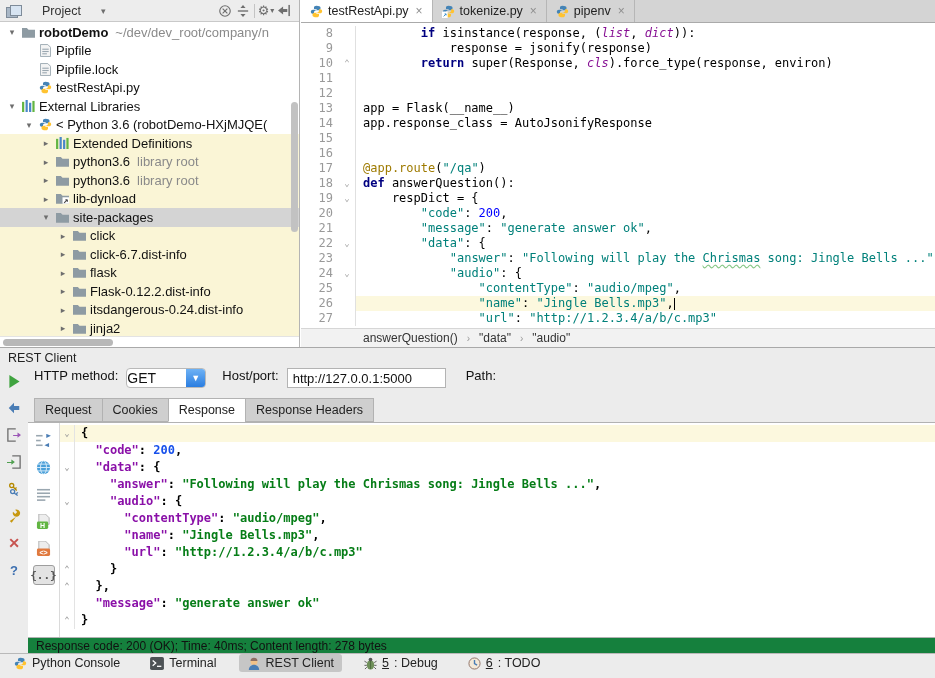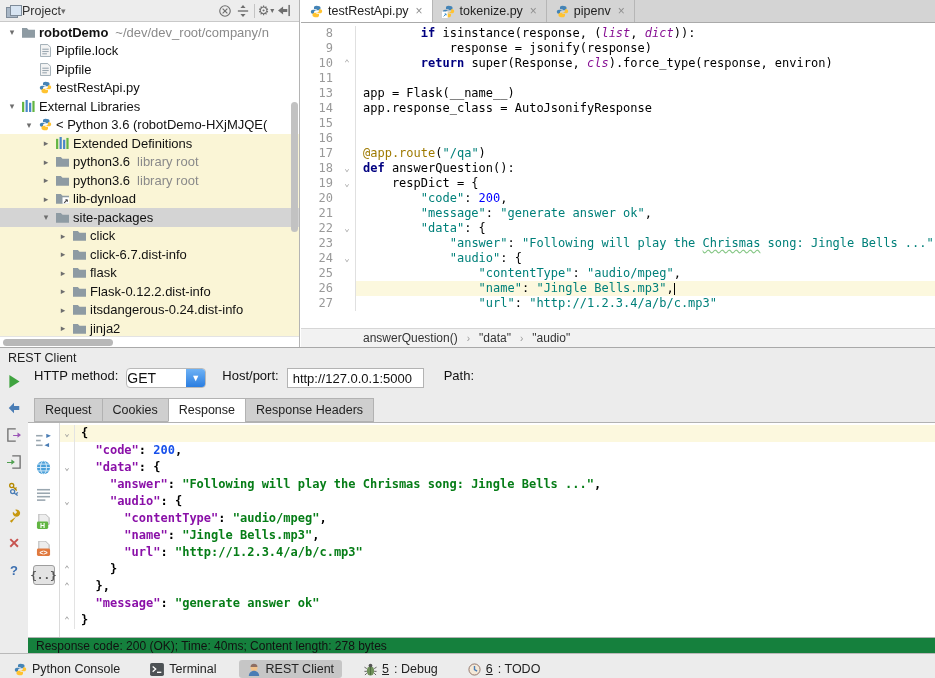--- a/index.html
+++ b/index.html
@@ -1,21 +1,21 @@
 <!DOCTYPE html>
 <html><head>
 <meta charset="utf-8">
 <style>
   * { box-sizing: border-box; margin: 0; padding: 0; }
   html,body { width: 935px; height: 678px; overflow: hidden; }
   body { position: relative; font-family: "Liberation Sans", sans-serif; font-size: 13px; background: #fff; color:#111; }
 
   
   #project-panel { position:absolute; left:0; top:0; width:300px; height:347px; background:#fff; border-right:1px solid #b4b4b4; display:flex; flex-direction:column; }
-  .panel-header { height:22px; flex:0 0 22px; background:#ededed; border-bottom:1px solid #c9c9c9; display:flex; align-items:center; padding:0 6px; gap:0; font-size:12.5px; color:#333; }
+  .panel-header { height:22px; flex:0 0 22px; background:#ededed; border-bottom:1px solid #c9c9c9; display:flex; align-items:center; padding:0 6px; gap:20px; font-size:12.5px; color:#333; }
   .panel-header .title { margin-left:2px; }
   .panel-header .spacer { flex:1; }
   .hdr-ic { display:inline-flex; align-items:center; justify-content:center; width:18px; height:18px; color:#6e6e6e; }
   .hdr-sep { width:1px; height:14px; background:#c4c4c4; margin:0 2px; }
   .win-ic { width:14px; height:12px; position:relative; }
   .win-ic::before { content:""; position:absolute; left:0; top:2px; width:10px; height:9px; background:#a9b7c6; border:1px solid #7e8b99; }
   .win-ic::after { content:""; position:absolute; left:4px; top:0; width:10px; height:9px; background:#d7e4f2; border:1px solid #7e8b99; }
   #project-tree { flex:1; overflow:hidden; position:relative; padding-top:1px; }
   .tree-row { height:18.5px; display:flex; align-items:center; white-space:nowrap; overflow:hidden; }
   .tree-row.bg-yellow { background:#faf5d6; }
@@ -60,41 +60,41 @@
   .tb-ic { width:18px; height:18px; display:inline-flex; align-items:center; justify-content:center; }
   .tb-ic.txt-red { color:#c75450; font-weight:bold; font-size:14px; }
   .tb-ic.txt-blue { color:#3c6fb0; font-weight:bold; font-size:13px; }
   #rc-main { flex:1; display:flex; flex-direction:column; overflow:hidden; }
   #rc-controls { flex:0 0 30px; display:flex; align-items:flex-start; padding-left:6px; font-size:13px; color:#111; }
   #rc-controls .lbl { margin-right:8px; }
   .combo { width:80px; height:20px; background:#fff; border:1px solid #b9b9b9; border-radius:4px; display:flex; align-items:center; margin-right:16px; }
   .combo .val { flex:1; font-size:14px; }
   .combo-btn { width:19px; height:18px; margin:0; border-radius:0 3px 3px 0; background:linear-gradient(#6eb2f5,#2a7de0); color:#fff; font-size:9px; display:flex; align-items:center; justify-content:center; }
   .tf { height:20px; border:1px solid #b3b3b3; background:#fff; font-family:"Liberation Sans", sans-serif; font-size:13px; padding-left:5px; color:#111; }
-  #host-input { width:137px; margin-right:10px; }
+  #host-input { width:159px; margin-right:10px; }
   #path-input { flex:1; border-right:none; }
   #rc-tabs { flex:0 0 24px; display:flex; align-items:flex-end; padding-left:6px; }
   .rtab { height:24px; display:flex; align-items:center; padding:0 10px; font-size:12.5px; background:#cfcfcf; border:1px solid #b2b2b2; border-right:none; color:#222; }
   .rtab:last-child { border-right:1px solid #b2b2b2; }
   .rtab.active { background:#fff; border-bottom:1px solid #fff; }
   #rc-content { flex:1; background:#fff; border-top:1px solid #b2b2b2; display:flex; overflow:hidden; }
   #viewer-toolbar { flex:0 0 32px; display:flex; flex-direction:column; align-items:center; padding-top:7px; gap:7px; border-right:1px solid #dadada; }
   .vw-ic { width:22px; height:20px; display:flex; align-items:center; justify-content:center; border:1px solid transparent; border-radius:3px; }
   .vw-ic.selected { border-color:#9e9e9e; background:#e3e3e3; }
   .vw-braces { font-family:"DejaVu Sans Mono", monospace; font-size:11px; font-weight:bold; color:#555; }
   #response-code { flex:1; font-family:"DejaVu Sans Mono", monospace; font-size:12px; font-weight:bold; padding-top:2px; overflow:hidden; }
   .resp-line { display:flex; height:17px; line-height:17px; white-space:pre; }
   .resp-line.hl { background:#fcf8de; }
   .rfold { width:15px; flex:0 0 15px; text-align:center; color:#9a9a9a; font-size:9px; border-right:1px solid #e3e3e3; }
   .rtext { flex:1; padding-left:6px; }
   .rk { color:#8a10a8; } .rs { color:#067d17; } .rn { color:#1750eb; } .rp { color:#000; }
   #rc-status { flex:0 0 16px; background:#15803d; border-top:1px solid #b2b2b2; display:flex; align-items:center; padding-left:8px; font-size:12px; color:#111; }
 
   
-  #status-bar { position:absolute; left:0; bottom:0; right:0; height:25px; background:#ececec; border-top:1px solid #b9b9b9; display:flex; align-items:flex-end; padding-left:6px; gap:14px; font-size:12.5px; color:#222; }
+  #status-bar { position:absolute; left:0; bottom:0; right:0; height:25px; background:#ececec; border-top:1px solid #b9b9b9; display:flex; align-items:flex-start; padding-left:6px; gap:14px; font-size:12.5px; color:#222; }
   .sb-item { display:flex; align-items:center; gap:5px; padding:2px 8px; border-radius:3px; }
   .sb-item.active { background:#c6c6c6; }
   .sb-num { text-decoration:underline; }
 </style>
 </head>
 <body>
 
 <div id="project-panel">
   <div class="panel-header">
     <span class="win-ic"></span>
@@ -143,33 +143,33 @@
       <div class="tree-row" style="padding-left: 21px;">
         <span class="tree-chevron"></span>
         <span class="tree-icon">
           <svg width="11" height="13" viewBox="0 0 12 14">
             <path fill="#f4f4f4" stroke="#9aa7b0" d="M.5.5h8l3 3v10H.5z"></path>
             <rect x="2.5" y="5" width="7" height="1.2" fill="#9aa7b0"></rect>
             <rect x="2.5" y="7.5" width="7" height="1.2" fill="#9aa7b0"></rect>
             <rect x="2.5" y="10" width="5" height="1.2" fill="#9aa7b0"></rect>
           </svg>
         </span>
-        <span class="tree-label">Pipfile.lock</span>
+        <span class="tree-label">Pipfile</span>
       </div>
       <div class="tree-row" style="padding-left: 21px;">
         <span class="tree-chevron"></span>
         <span class="tree-icon">
           <svg width="11" height="13" viewBox="0 0 12 14">
             <path fill="#f4f4f4" stroke="#9aa7b0" d="M.5.5h8l3 3v10H.5z"></path>
             <rect x="2.5" y="5" width="7" height="1.2" fill="#9aa7b0"></rect>
             <rect x="2.5" y="7.5" width="7" height="1.2" fill="#9aa7b0"></rect>
             <rect x="2.5" y="10" width="5" height="1.2" fill="#9aa7b0"></rect>
           </svg>
         </span>
-        <span class="tree-label">Pipfile</span>
+        <span class="tree-label">Pipfile.lock</span>
       </div>
       <div class="tree-row" style="padding-left: 21px;">
         <span class="tree-chevron"></span>
         <span class="tree-icon">
           <svg width="13" height="13" viewBox="0 0 16 16">
             <path fill="#4584b6" d="M7.9 1C6 1 4.9 1.9 4.9 3.2V5h3.3v.7H3.6C2.1 5.7 1 6.8 1 8.3s1.1 2.6 2.6 2.6h1.3V9.2c0-1.5 1.2-2.7 2.7-2.7h3.2c1.2 0 2.1-1 2.1-2.2V3.2C12.9 1.9 11 1 7.9 1z"></path>
             <path fill="#ffc331" d="M8.1 15c1.9 0 3-.9 3-2.2V11H7.8v-.7h4.6c1.5 0 2.6-1.1 2.6-2.6S13.9 5.1 12.4 5.1h-1.3v1.6c0 1.5-1.2 2.7-2.7 2.7H5.2c-1.2 0-2.1 1-2.1 2.2v1.2C3.1 14.1 5 15 8.1 15z"></path>
           </svg>
         </span>
         <span class="tree-label">testRestApi.py</span>
@@ -342,20 +342,21 @@
         </span>
         <span>pipenv</span>
         <span class="close">×</span>
       </div>
     </div>
   <div id="editor-code">
       <div class="code-line"><span class="ln">8</span><span class="fold"></span><span class="code-text"><span class="tk-p">        </span><span class="tk-k">if</span><span class="tk-p"> isinstance(response, (</span><span class="tk-c">list</span><span class="tk-p">, </span><span class="tk-c">dict</span><span class="tk-p">)):</span></span></div>
       <div class="code-line"><span class="ln">9</span><span class="fold"></span><span class="code-text"><span class="tk-p">            response = jsonify(response)</span></span></div>
       <div class="code-line"><span class="ln">10</span><span class="fold">⌃</span><span class="code-text"><span class="tk-p">        </span><span class="tk-k">return</span><span class="tk-p"> super(Response, </span><span class="tk-c">cls</span><span class="tk-p">).force_type(response, environ)</span></span></div>
       <div class="code-line"><span class="ln">11</span><span class="fold"></span><span class="code-text"></span></div>
+      <div class="code-line"><span class="ln">12</span><span class="fold"></span><span class="code-text"></span></div>
       <div class="code-line"><span class="ln">13</span><span class="fold"></span><span class="code-text"><span class="tk-p">app = Flask(__name__)</span></span></div>
       <div class="code-line"><span class="ln">14</span><span class="fold"></span><span class="code-text"><span class="tk-p">app.response_class = AutoJsonifyResponse</span></span></div>
       <div class="code-line"><span class="ln">15</span><span class="fold"></span><span class="code-text"></span></div>
       <div class="code-line"><span class="ln">16</span><span class="fold"></span><span class="code-text"></span></div>
       <div class="code-line"><span class="ln">17</span><span class="fold"></span><span class="code-text"><span class="tk-d">@app.route</span><span class="tk-p">(</span><span class="tk-s">"/qa"</span><span class="tk-p">)</span></span></div>
       <div class="code-line"><span class="ln">18</span><span class="fold">⌄</span><span class="code-text"><span class="tk-k">def</span><span class="tk-p"> answerQuestion():</span></span></div>
       <div class="code-line"><span class="ln">19</span><span class="fold">⌄</span><span class="code-text"><span class="tk-p">    respDict = {</span></span></div>
       <div class="code-line"><span class="ln">20</span><span class="fold"></span><span class="code-text"><span class="tk-p">        </span><span class="tk-s">"code"</span><span class="tk-p">: </span><span class="tk-n">200</span><span class="tk-p">,</span></span></div>
       <div class="code-line"><span class="ln">21</span><span class="fold"></span><span class="code-text"><span class="tk-p">        </span><span class="tk-s">"message"</span><span class="tk-p">: </span><span class="tk-s">"generate answer ok"</span><span class="tk-p">,</span></span></div>
       <div class="code-line"><span class="ln">22</span><span class="fold">⌄</span><span class="code-text"><span class="tk-p">        </span><span class="tk-s">"data"</span><span class="tk-p">: {</span></span></div>

